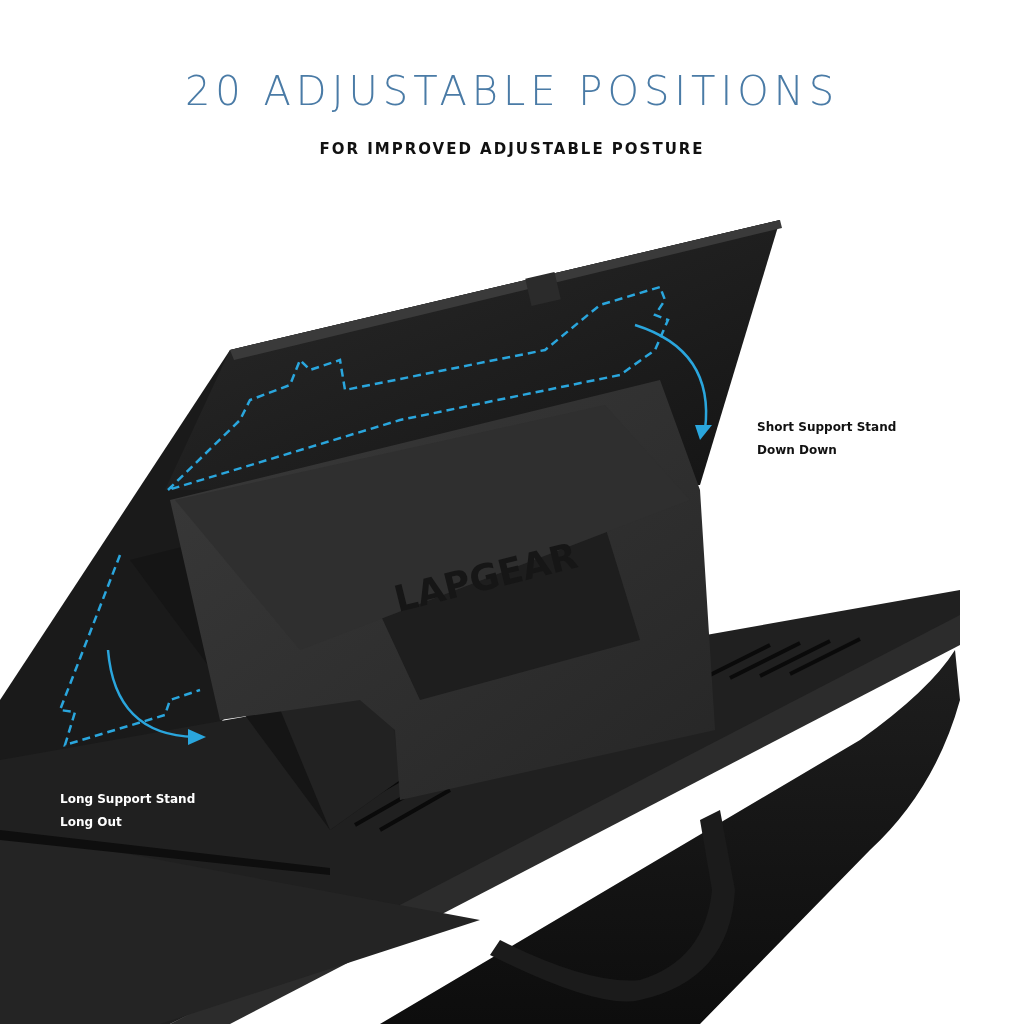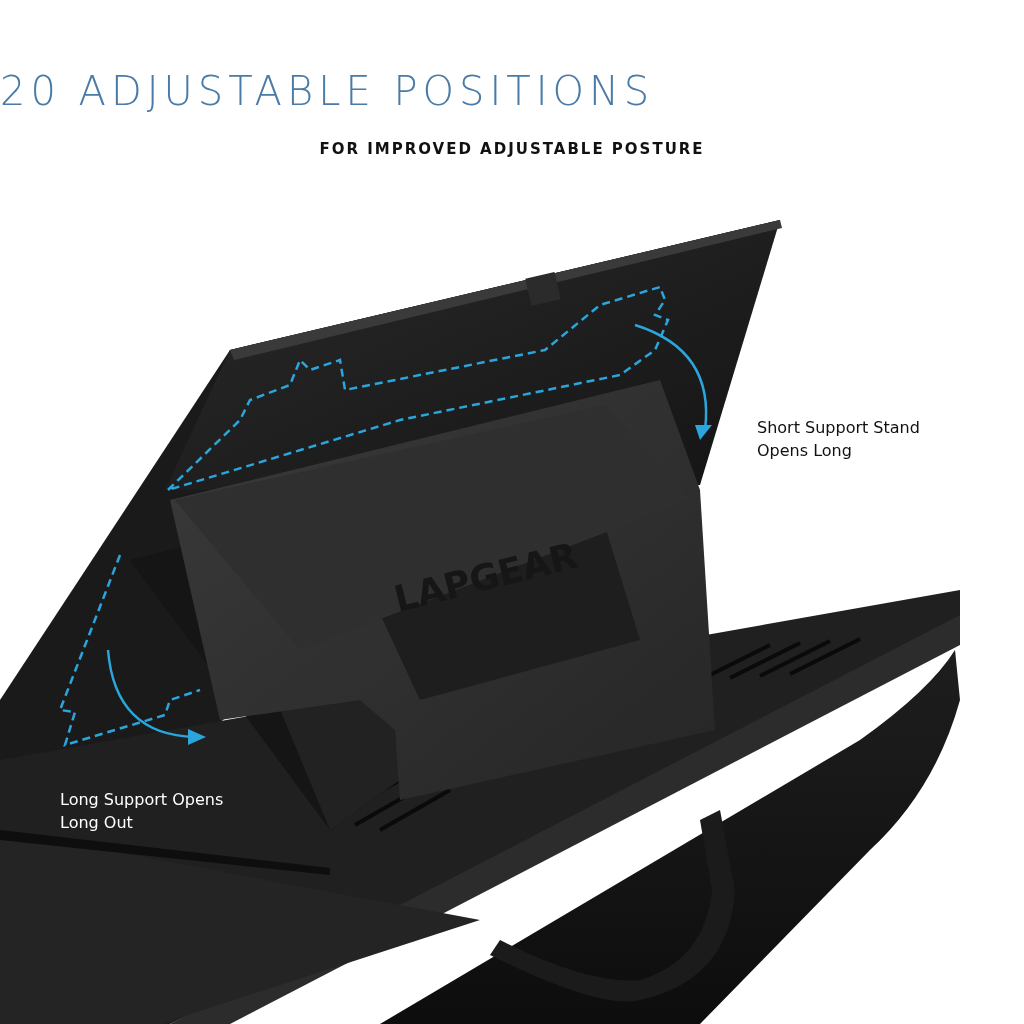--- a/index.html
+++ b/index.html
@@ -3,34 +3,34 @@
   <meta charset="utf-8">
   <style>
     html, body { margin: 0; padding: 0; }
     body {
       width: 1024px; height: 1024px; overflow: hidden;
       background: #ffffff; position: relative;
       font-family: "Liberation Sans", sans-serif;
     }
     .headline {
       position: absolute; left: 0; top: 68px; width: 1024px;
-      font-family: "DejaVu Sans", sans-serif;
+      text-align: center; font-family: "DejaVu Sans", sans-serif;
       font-weight: 300; font-size: 40px; letter-spacing: 5px;
       color: #4a7ba6;
     }
     .subhead {
       position: absolute; left: 0; top: 140px; width: 1024px;
       text-align: center; font-family: "DejaVu Sans", sans-serif;
       font-weight: bold; font-size: 15px; letter-spacing: 2px;
       color: #111111;
     }
     .scene { position: absolute; left: 0; top: 0; width: 1024px; height: 1024px; }
     .label {
       position: absolute; font-family: "DejaVu Sans", sans-serif;
-      font-weight: normal; font-size: 16px; line-height: 23px;
+      font-weight: bold; font-size: 12px; line-height: 23px;
     }
     .label-short { left: 757px; top: 416px; color: #111111; }
     .label-long { left: 60px; top: 788px; color: #ffffff; }
     .label span { display: block; }
   </style>
 </head>
 <body>
 
 <div class="headline">20 ADJUSTABLE POSITIONS</div>
 <div class="subhead">FOR IMPROVED ADJUSTABLE POSTURE</div>
@@ -112,19 +112,19 @@
   </g>
   <polygon points="695,425 712,425 700,440" fill="#2aa6dd"></polygon>
   <g fill="none" stroke="#2aa6dd" stroke-width="2.5">
     <path d="M108 650 Q115 735 195 737"></path>
   </g>
   <polygon points="188,729 206,737 188,745" fill="#2aa6dd"></polygon>
 </svg>
 
 <div class="label label-short">
   <span>Short Support Stand</span>
-  <span>Opens Long</span>
+  <span>Down Down</span>
 </div>
 
 <div class="label label-long">
-  <span>Long Support Opens</span>
+  <span>Long Support Stand</span>
   <span>Long Out</span>
 </div>
 
 </body></html>

